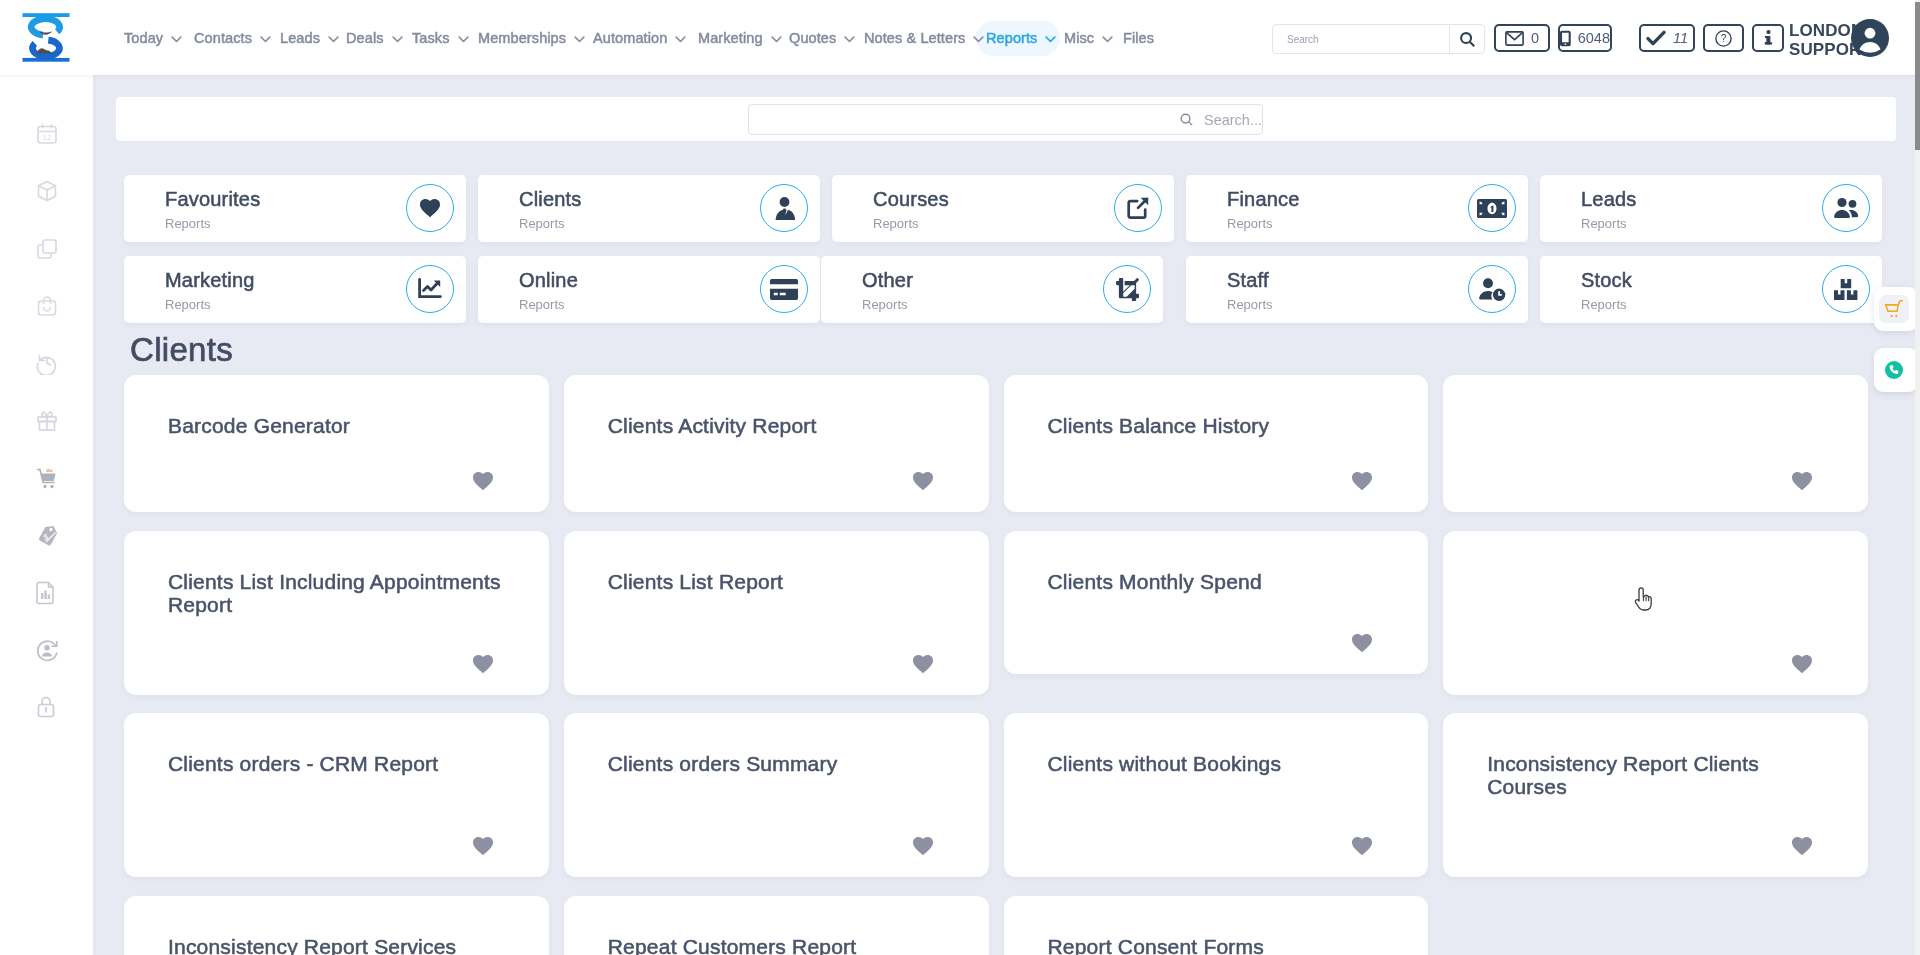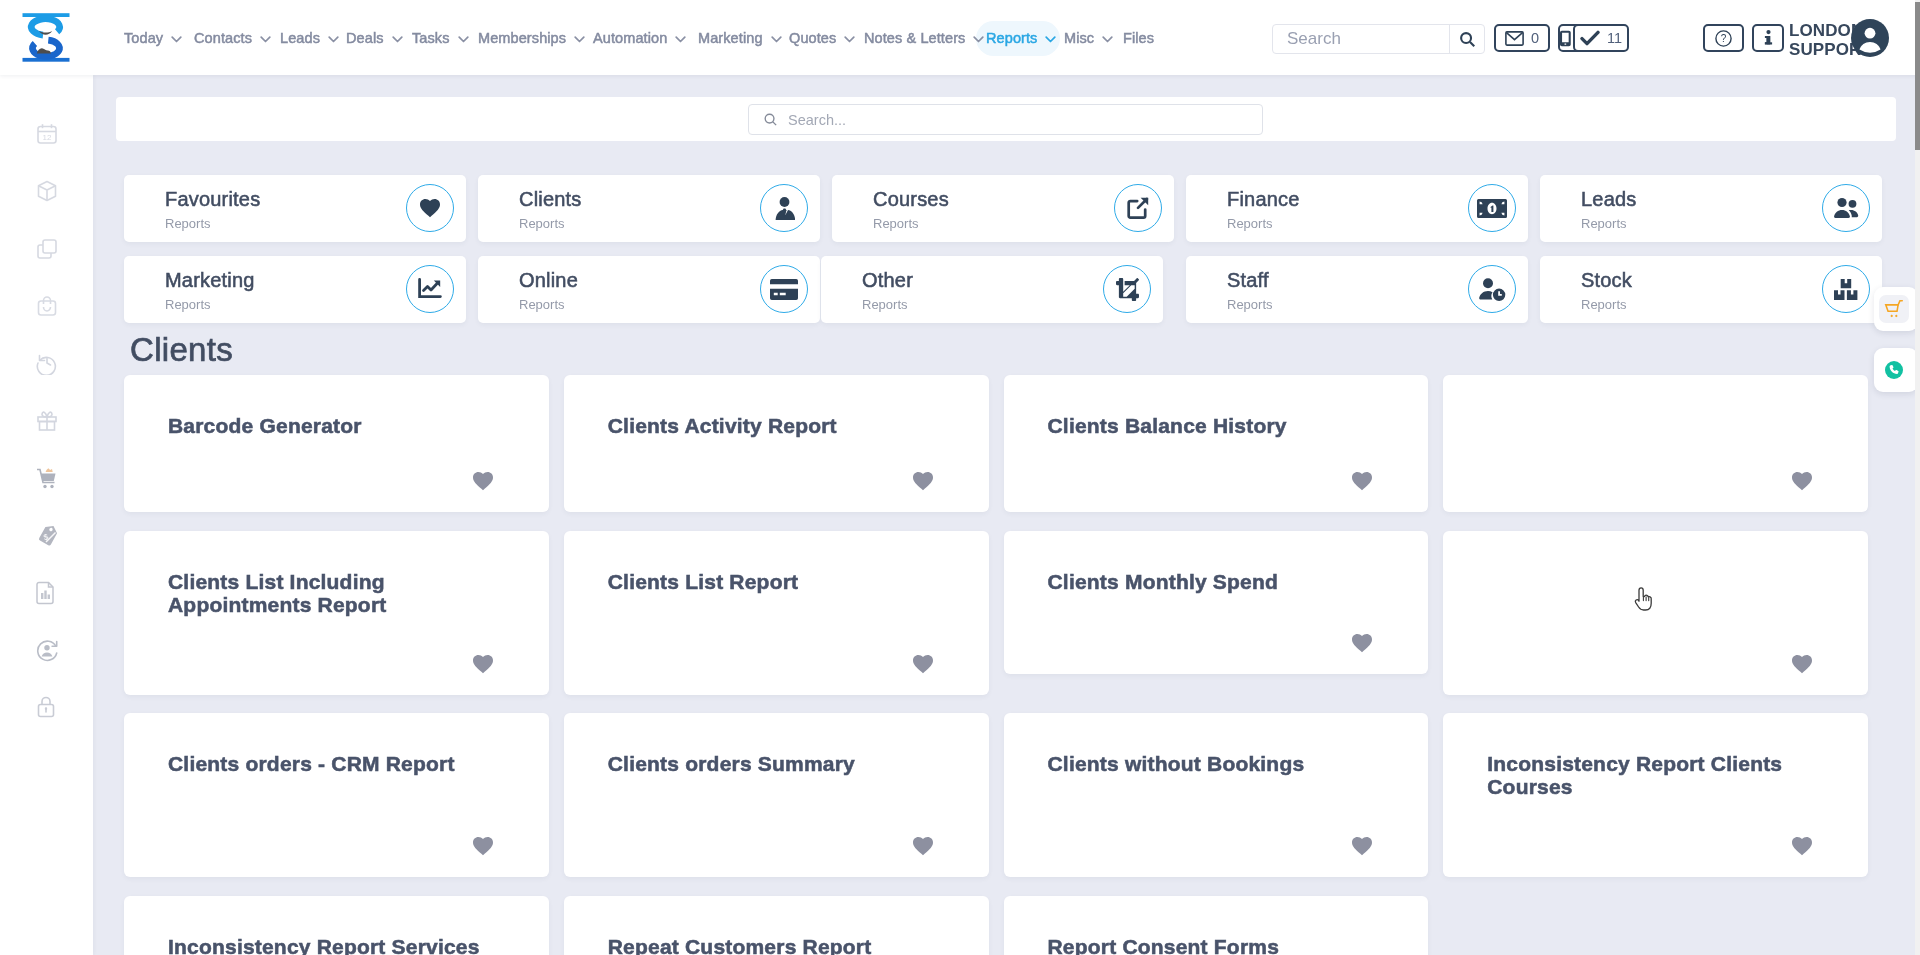--- a/index.html
+++ b/index.html
@@ -6,34 +6,34 @@
 html,body { width:1920px; height:955px; overflow:hidden; }
 body { font-family:"Liberation Sans", sans-serif; background:#e8eaf3; position:relative; }
 .abs { position:absolute; }
 #topbar { position:absolute; left:0; top:0; width:1920px; height:75px; background:#fff; box-shadow:0 1px 4px rgba(40,50,80,0.08); }
 .navitem { position:absolute; top:0; height:75px; display:flex; align-items:center; color:#848ba0; font-size:14.5px; font-weight:400; -webkit-text-stroke:0.5px #848ba0; letter-spacing:0.1px; white-space:nowrap; }
 .navitem .caret { margin-left:8px; margin-top:3px; }
 .navitem.active { color:#2aa7e4; -webkit-text-stroke:0.5px #2aa7e4; }
 .pill { position:absolute; left:976px; top:21px; width:84px; height:35px; background:#eef7fd; border-radius:18px; }
 .tbbtn { position:absolute; top:24px; height:28px; border:2px solid #31445c; border-radius:5px; display:flex; align-items:center; justify-content:center; color:#51607b; font-size:14.5px; gap:7px; background:#fff; }
 #searchtop { position:absolute; left:1272px; top:24px; width:213px; height:30px; border:1px solid #e3e5ec; border-radius:4px; display:flex; align-items:center; }
-#searchtop .ph { color:#9aa0b2; font-size:17px; padding-left:14px; flex:1; }
+#searchtop .ph { color:#9aa0b2; font-size:10px; padding-left:14px; flex:1; }
 #searchtop .mag { width:35px; height:100%; border-left:1px solid #e3e5ec; display:flex; align-items:center; justify-content:center; }
 #acctname { left:1789px; top:21px; width:58px; height:36px; color:#37475c; font-size:17px; font-weight:700; letter-spacing:0.1px; line-height:19px; text-align:center; }
 #sidebar { position:absolute; left:0; top:75px; width:93px; height:880px; background:#ffffff; box-shadow:1px 0 4px rgba(40,50,80,0.05); }
 .sic { position:absolute; left:35px; width:24px; height:24px; }
 #toolbar { left:116px; top:97px; width:1780px; height:44px; background:#fff; border-radius:4px; }
-#csearch { left:748px; top:104px; width:515px; height:31px; background:#fff; border:1px solid #dfe2e9; border-radius:4px; display:flex; align-items:center; }
+#csearch { left:748px; top:104px; width:515px; height:31px; background:#fff; border:1px solid #dfe2e9; border-radius:4px; display:flex; align-items:center;justify-content:flex-end; }
 #csearch .ph { color:#a3a8b5; font-size:14.5px; margin-left:10px; }
 .cat { position:absolute; width:342px; height:67px; background:#fff; border-radius:5px; box-shadow:0 2px 5px rgba(40,50,80,0.05); }
 .cat .t { position:absolute; left:41px; top:13px; font-size:20px; color:#424d62; -webkit-text-stroke:0.55px #424d62; letter-spacing:0.2px; }
 .cat .s { position:absolute; left:41px; top:41px; font-size:13px; color:#949aa9; }
 .cat .circ { position:absolute; left:282px; top:9px; width:48px; height:48px; border:1.5px solid #2fabe8; border-radius:50%; display:flex; align-items:center; justify-content:center; }
 #heading { left:130px; top:331px; font-size:33px; color:#424d62; -webkit-text-stroke:0.7px #424d62; letter-spacing:0.3px; }
-.rep { position:absolute; background:#fff; border-radius:6px; box-shadow:0 2px 5px rgba(40,50,80,0.05);font-weight:bold; }
+.rep { position:absolute; background:#fff; border-radius:12px; box-shadow:0 2px 5px rgba(40,50,80,0.05); }
 .rep .t { position:absolute; left:44px; top:39px; right:40px; font-size:21px; line-height:23px; color:#49536a; -webkit-text-stroke:0.55px #49536a; letter-spacing:0.2px; }
 .rep .h { position:absolute; right:54px; bottom:19px; }
 .rep .h svg { display:block; }
 .fbtn { width:44px; height:44px; background:#fff; border-radius:9px; box-shadow:0 2px 6px rgba(40,50,80,0.12); }
 #sbtrack { left:1915px; top:0; width:5px; height:955px; background:#f1f1f1; }
 #sbthumb { left:1915px; top:2px; width:5px; height:148px; background:#8a8a8a; }
 </style>
 </head>
 <body>
 <div class="abs" id="toolbar"></div>
@@ -428,21 +428,21 @@
         <path d="M1.5 1.7L9.5 8.6 17.5 1.7"></path>
       </svg>
       <span>0</span>
     </div>
 <div class="tbbtn" style="left:1558px; width:54px;">
       <svg width="13" height="19" viewBox="0 0 13 19">
         <path fill="#2e4156" fill-rule="evenodd" d="M2.2 0h8.6A2.2 2.2 0 0 1 13 2.2v14.6a2.2 2.2 0 0 1-2.2 2.2H2.2A2.2 2.2 0 0 1 0 16.8V2.2A2.2 2.2 0 0 1 2.2 0zm.3 2.5h8v11.4h-8V2.5zm3 13h2v1.6h-2v-1.6z"></path>
       </svg>
       <span>6048</span>
     </div>
-<div class="tbbtn" style="left:1573px; width:56px;">
+<div class="tbbtn" style="left:1639px; width:56px;font-style:italic;">
       <svg width="20" height="16" viewBox="0 0 20 16" fill="none" stroke="#2e4156" stroke-width="3.4" stroke-linecap="round" stroke-linejoin="round">
         <path d="M2 8.6l5 5L18 2.4"></path>
       </svg>
       <span>11</span>
     </div>
 <div class="tbbtn" style="left:1703px; width:41px;">
       <svg width="17" height="17" viewBox="0 0 17 17" fill="none">
         <circle cx="8.5" cy="8.5" r="7.6" stroke="#2e4156" stroke-width="1.4"></circle>
         <text x="8.5" y="12" font-size="10" fill="#2e4156" text-anchor="middle" font-family="Liberation Sans">?</text>
       </svg>

